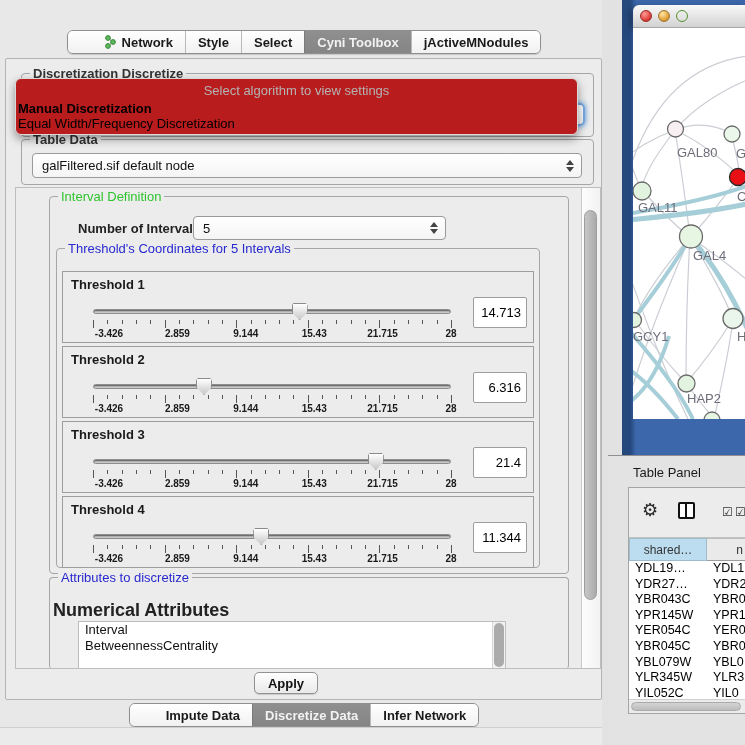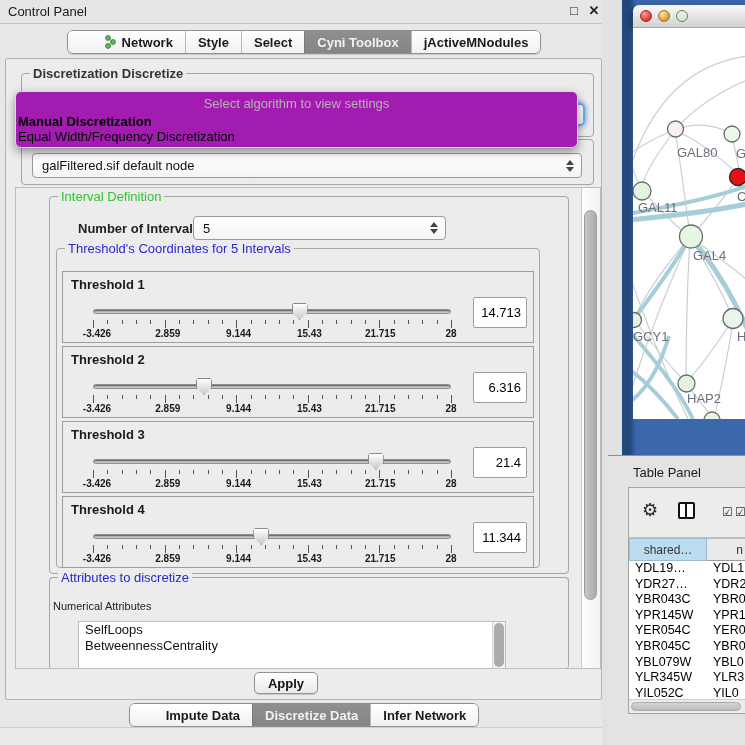--- a/index.html
+++ b/index.html
@@ -35,21 +35,21 @@
   .combo{position:absolute;background:linear-gradient(#ffffff,#f4f4f4);border:1px solid #9a9a9a;
          border-radius:4px;font-size:13px;display:flex;align-items:center;padding-left:9px;color:#111;}
   .stepper{position:absolute;right:7px;top:50%;transform:translateY(-50%);display:flex;flex-direction:column;gap:2px;}
   .stepper i{width:0;height:0;border-left:4px solid transparent;border-right:4px solid transparent;display:block;}
   .stepper .up{border-bottom:5px solid #444;}
   .stepper .dn{border-top:5px solid #444;}
 
   .algo-combo-focus{position:absolute;left:10px;top:29px;width:553px;height:23px;border-radius:5px;
         background:linear-gradient(#ffffff,#f0f0f0);border:2px solid #74a7e0;
         box-shadow:0 0 5px 1px #74a7e0;}
-  .algo-popup{position:absolute;left:9px;top:32px;width:563px;height:57px;background:#a21caf;
+  .algo-popup{position:absolute;left:9px;top:19px;width:563px;height:57px;background:#b91c1c;
         border-radius:6px;border:1px solid #d9d9d9;box-shadow:0 4px 10px rgba(0,0,0,.4);z-index:40;}
   .popup-hint{position:absolute;left:0;right:0;top:4px;text-align:center;font-size:13px;color:#b4b4b4;}
   .popup-item{position:absolute;left:2px;right:2px;font-size:13px;color:#000;white-space:nowrap;}
   .popup-item.first{top:22px;font-weight:bold;}
   .popup-item.second{top:37px;}
 
   .scrollpane{position:absolute;left:9px;top:128px;width:586px;height:482px;background:#ececec;
               border:1px solid #bdbdbd;overflow:hidden;}
   .vscroll{position:absolute;right:0;top:0;width:19px;height:480px;background:linear-gradient(90deg,#fdfdfd,#f2f2f2);
            border-left:1px solid #c9c9c9;}
@@ -61,27 +61,27 @@
   .threshold-panel{position:absolute;left:5px;width:472px;height:72px;background:#ececec;
                    border:1px solid #9d9d9d;}
   .th-label{position:absolute;left:8px;top:5px;font-size:13px;font-weight:bold;color:#1a1a1a;}
   .slider{position:absolute;left:30px;top:32px;width:358px;height:38px;}
   .track{position:absolute;left:0;right:0;top:5px;height:5px;border-radius:3px;
          background:linear-gradient(#9b9b9b,#d2d2d2);box-shadow:inset 0 1px 1px rgba(0,0,0,.35);border:1px solid #8d8d8d;}
   .knob{position:absolute;top:-1px;width:16px;height:17px;background:linear-gradient(#ffffff,#c9c9c9);
         border:1px solid #8a8a8a;clip-path:polygon(12% 0,88% 0,100% 14%,100% 55%,50% 100%,0 55%,0 14%);}
   .ticks{position:absolute;left:0;right:0;top:16px;height:8px;}
   .ticks i{position:absolute;top:0;width:1px;background:#555;}
-  .tick-labels{position:absolute;left:4px;right:0;top:24px;height:12px;padding-left:45px;}
+  .tick-labels{position:absolute;left:16px;right:0;top:24px;height:12px;padding-left:45px;}
   .tick-labels b{position:absolute;transform:translateX(-50%);font-size:10px;font-weight:bold;color:#1a1a1a;white-space:nowrap;}
   .th-value{position:absolute;left:410px;top:25px;width:54px;height:31px;background:#ffffff;
             border:1px solid #9d9d9d;border-radius:2px;font-size:13px;color:#000;
             display:flex;align-items:center;justify-content:flex-end;padding-right:5px;}
 
-  .attr-title{position:absolute;left:3px;top:22px;font-size:11px;font-weight:normal;color:#222;}
+  .attr-title{position:absolute;left:3px;top:22px;font-size:18px;font-weight:bold;color:#222;}
   .attr-list{position:absolute;left:28px;top:43px;width:428px;height:48px;background:#ffffff;
              border:1px solid #bdbdbd;overflow:hidden;}
   .attr-list .list-item{font-size:13px;line-height:16px;padding-left:6px;color:#111;white-space:nowrap;}
   .attr-list .lscroll{position:absolute;right:0;top:0;width:13px;height:100%;background:#f2f2f2;border-left:1px solid #d5d5d5;}
   .attr-list .lscroll .thumb{position:absolute;left:1px;top:1px;width:10px;height:44px;border-radius:5px;background:#ababab;}
 
   .apply-btn{position:absolute;left:248px;top:613px;width:64px;height:22px;border:1px solid #929292;
              border-radius:5px;background:linear-gradient(#ffffff,#e9e9e9);font-size:13px;font-weight:bold;
              display:flex;align-items:center;justify-content:center;color:#111;box-shadow:0 1px 1px rgba(0,0,0,.15);}
 
@@ -123,25 +123,20 @@
   .tp-row .c2{flex:1;padding-left:6px;white-space:nowrap;overflow:hidden;}
   .tp-hscroll{position:absolute;left:0;top:211px;width:100%;height:14px;background:#ececec;border-top:1px solid #cfcfcf;}
   .tp-hscroll .thumb{position:absolute;left:2px;top:2px;width:110px;height:9px;border-radius:5px;
         background:linear-gradient(#d4d4d4,#bdbdbd);border:1px solid #ababab;}
 </style>
 </head>
 <body>
 
 <div id="root">
 
-  <div class="titlebar">
-    <span class="title">Control Panel</span>
-    <span class="winbtn float">□</span>
-    <span class="winbtn close">✕</span>
-  </div>
 
   <div class="tabstrip">
     <div class="tabgroup">
       <div class="tab">
         <svg width="13" height="14">
           <line x1="4" y1="3" x2="9" y2="7" stroke="#9a9a9a"></line>
           <line x1="9" y1="7" x2="4" y2="11" stroke="#9a9a9a"></line>
           <circle cx="4" cy="3" r="2.4" fill="#5cb85c" stroke="#3c8a3c"></circle>
           <circle cx="9" cy="7" r="2.4" fill="#5cb85c" stroke="#3c8a3c"></circle>
           <circle cx="4" cy="11" r="2.4" fill="#5cb85c" stroke="#3c8a3c"></circle>
@@ -386,21 +381,21 @@
             <div class="th-value">11.344</div>
           </div>
         </div>
       </div>
 
       <div class="group" style="left:33px;top:389px;width:520px;height:92px;border-bottom:none;">
         <span class="legend blue">Attributes to discretize</span>
         <span class="attr-title">Numerical Attributes</span>
         <div class="attr-list">
           <div id="attr-items">
-              <div class="list-item">SelfLoops</div>
+              <div class="list-item">Interval</div>
               <div class="list-item">BetweennessCentrality</div>
             </div>
           <div class="lscroll">
               <div class="thumb"></div>
             </div>
         </div>
       </div>
     </div>
 
     <div class="apply-btn">Apply</div>

